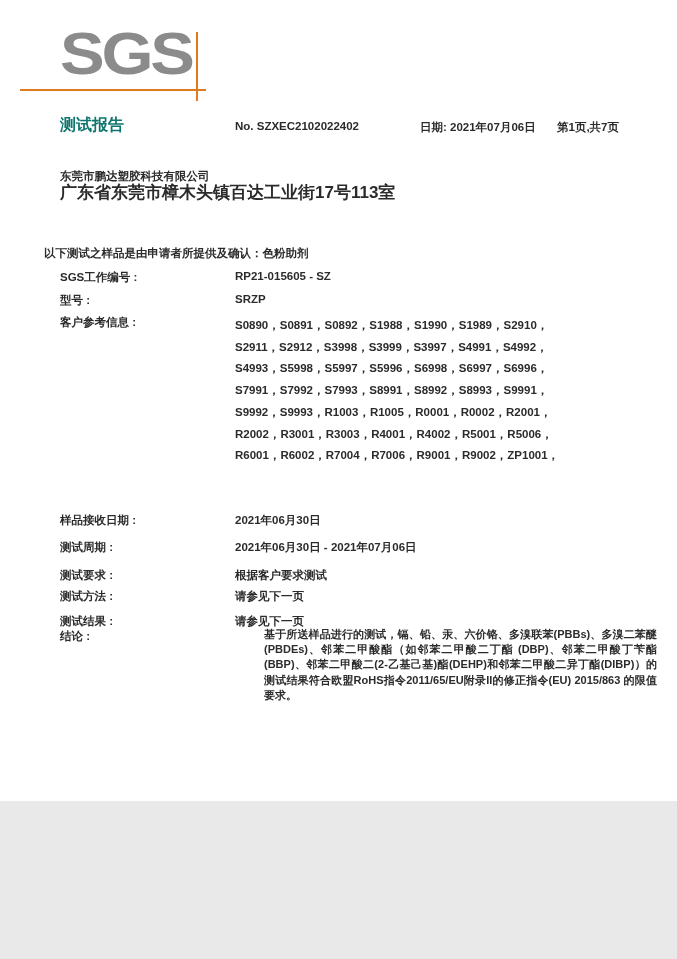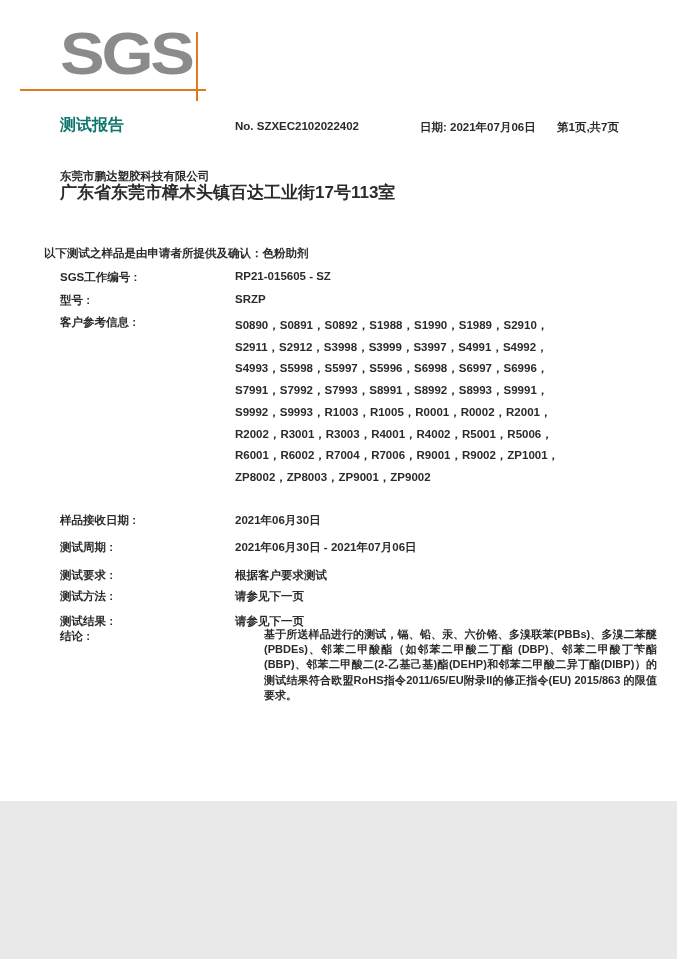--- a/index.html
+++ b/index.html
@@ -81,21 +81,20 @@
     <span class="lbl">客户参考信息 :</span>
   </div>
   <div class="ref-lines">
     <div>S0890，S0891，S0892，S1988，S1990，S1989，S2910，</div>
     <div>S2911，S2912，S3998，S3999，S3997，S4991，S4992，</div>
     <div>S4993，S5998，S5997，S5996，S6998，S6997，S6996，</div>
     <div>S7991，S7992，S7993，S8991，S8992，S8993，S9991，</div>
     <div>S9992，S9993，R1003，R1005，R0001，R0002，R2001，</div>
     <div>R2002，R3001，R3003，R4001，R4002，R5001，R5006，</div>
     <div>R6001，R6002，R7004，R7006，R9001，R9002，ZP1001，</div>
-    <div>ZP8002，ZP8003，ZP9001，ZP9002</div>
   </div>
   <div class="frow" style="top:513px">
     <span class="lbl">样品接收日期 :</span><span class="val">2021年06月30日</span>
   </div>
   <div class="frow" style="top:540px">
     <span class="lbl">测试周期 :</span><span class="val">2021年06月30日 - 2021年07月06日</span>
   </div>
   <div class="frow" style="top:568px">
     <span class="lbl">测试要求 :</span><span class="val">根据客户要求测试</span>
   </div>

